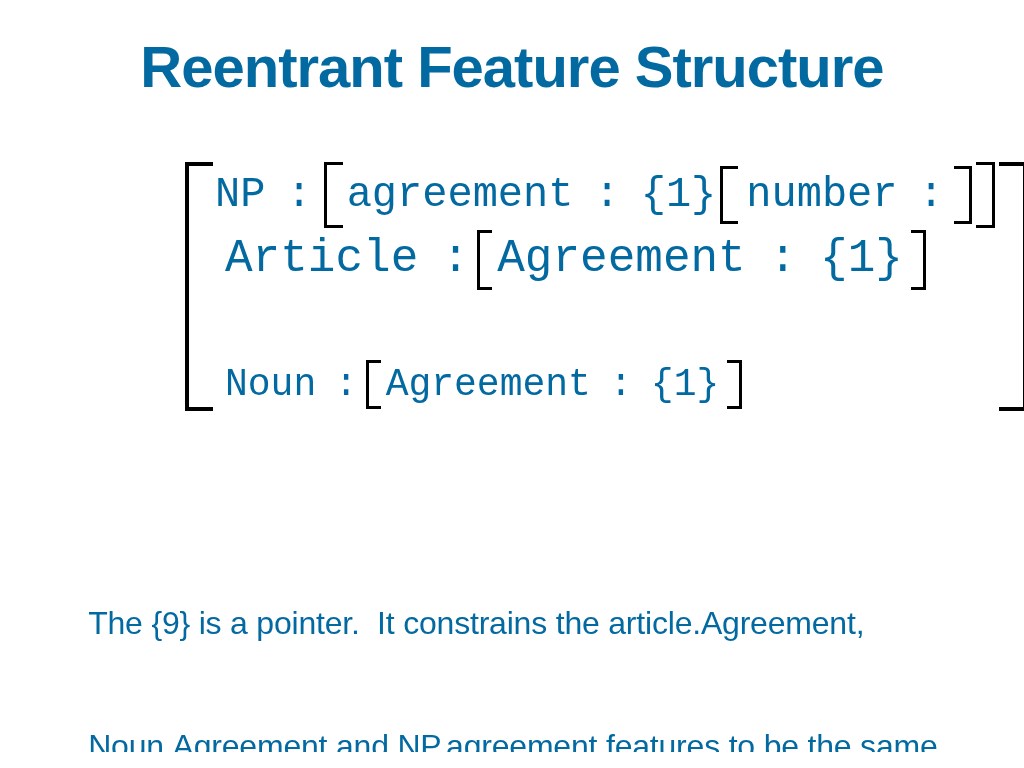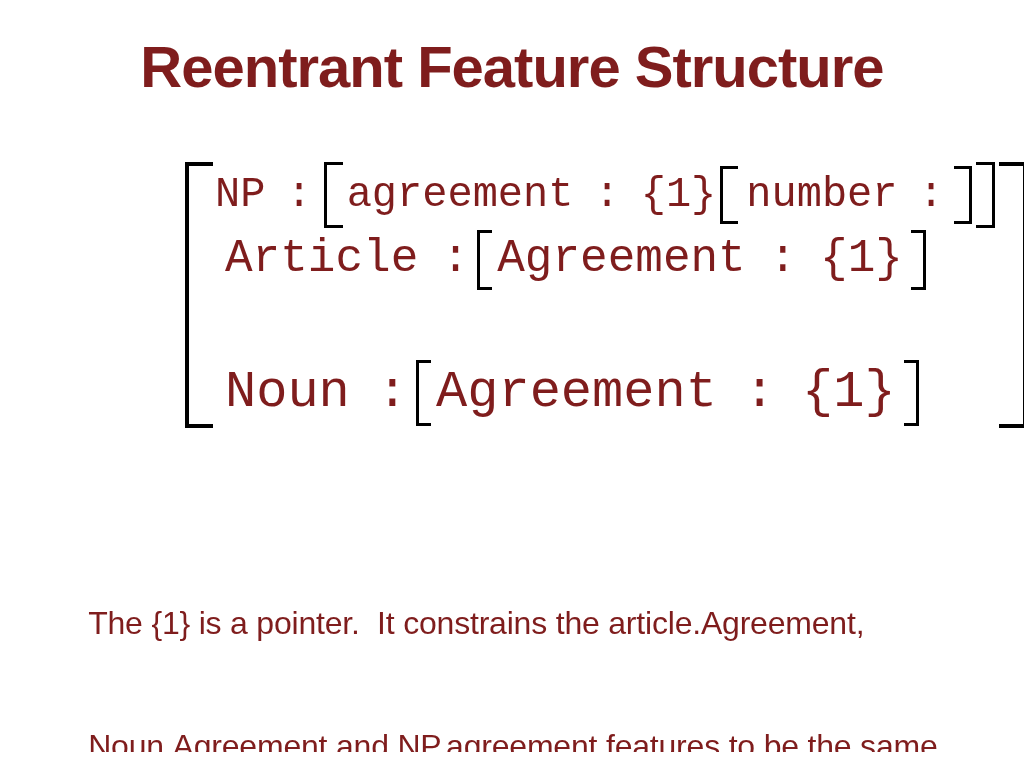--- a/index.html
+++ b/index.html
@@ -1,21 +1,21 @@
 <!DOCTYPE html>
 <html><head>
 <meta charset="utf-8">
 <style>
   html, body { margin: 0; padding: 0; background: #ffffff; }
   .slide {
     position: relative;
     width: 1024px;
     height: 752px;
     background: #ffffff;
-    color: #7f1d1d;
+    color: #0369a1;
     overflow: hidden;
     font-family: "Liberation Sans", sans-serif;
   }
 
   
   .title {
     position: absolute;
     top: 34px;
     left: 0;
     width: 100%;
@@ -49,21 +49,21 @@
   .w-mid2  { width: 15px; border-width: 3px; }
   .w-sm    { width: 12px; border-width: 3px; }
 
   .matrix-body {
     display: flex;
     flex-direction: column;
     padding: 0 4px 2px 0;
   }
   .row { display: flex; align-items: center; }
   .row-article { margin-top: 2px; font-size: 46px; }
-  .row-noun    { margin-top: 70px; font-size: 52px; }
+  .row-noun    { margin-top: 70px; font-size: 38px; }
 
   .lbl-np  { margin: 0 12px 0 2px; }
   .lbl-big { margin: 0 8px 0 12px; }
 
   .avm { display: flex; align-items: stretch; }
   .avm-row-body { display: flex; align-items: center; padding: 4px 4px; }
   .agr-text { margin-right: 4px; }
   .numper-body {
     display: flex;
     flex-direction: row;
@@ -138,21 +138,21 @@
         </div>
       </div>
 
     </div>
 
     <div class="br br-r w-outer"></div>
   </div>
 
   <div class="para">
     <div class="para-line">
-      <span>The {1} is a pointer.  It constrains the article.Agreement,</span>
+      <span>The {9} is a pointer.  It constrains the article.Agreement,</span>
     </div>
     <div class="para-line">
       <span>Noun.Agreement and NP.agreement features to be the same.</span>
     </div>
 
   </div>
 
 </div>
 
 </body></html>

